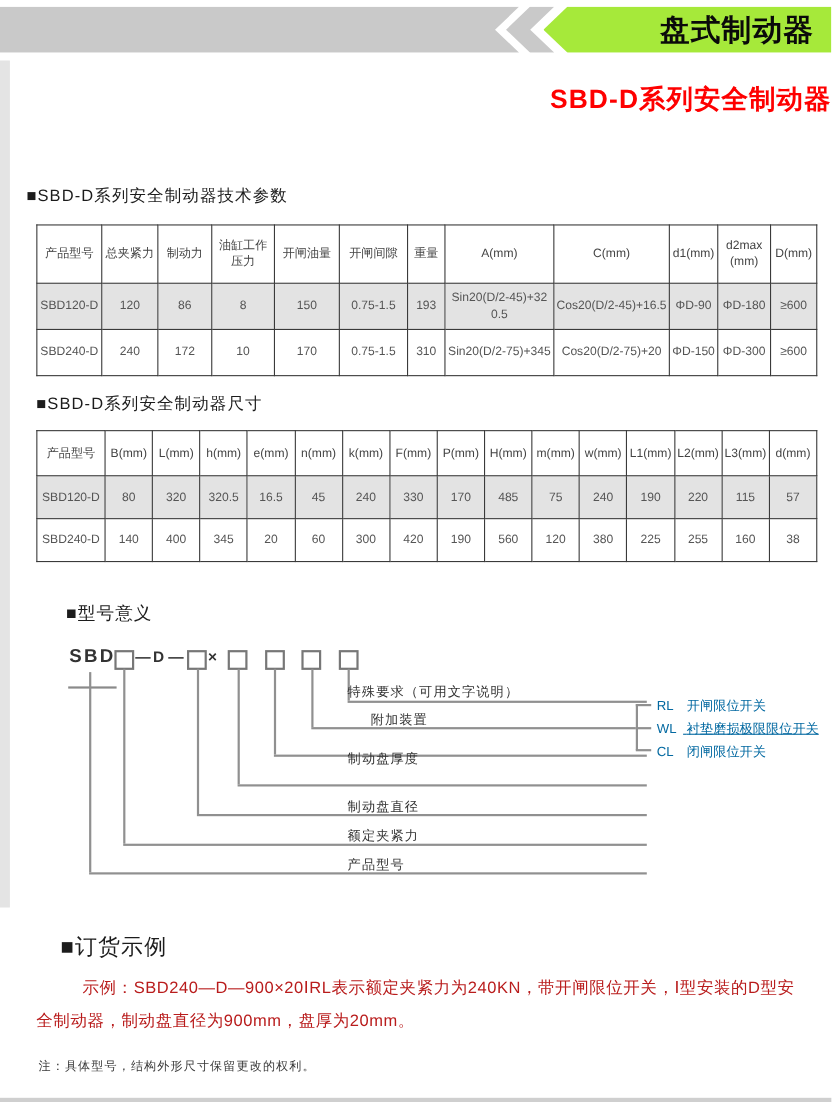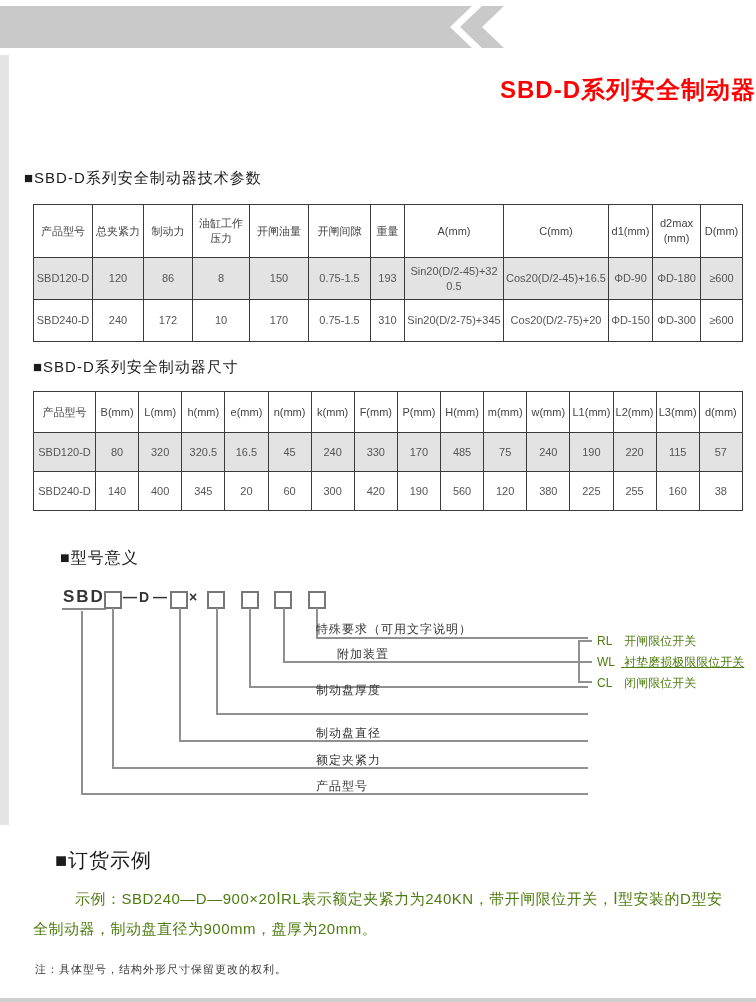--- a/index.html
+++ b/index.html
@@ -40,47 +40,50 @@
     overflow:hidden;word-break:break-all;}
   th{color:#444;}
   .t1 thead tr{height:53px;}
   .t1 tbody tr{height:42px;}
   .t2 thead tr{height:41px;}
   .t2 tbody tr{height:39px;}
   tbody tr:first-child td{background:var(--row-gray,#e3e3e3);}
   
   .diagram{position:absolute;left:0;top:585px;width:756px;height:225px;}
   .diagram .sbd{position:absolute;left:62px;top:2px;font-size:17px;font-weight:bold;
-    color:#333;letter-spacing:2px;border-bottom:2px solid #8a8a8a;padding:0 1px 1px 1px;}
+    color:#333;letter-spacing:2px;border-bottom:2px solid #8a8a8a;padding:0 1px 17px 1px;}
   .diagram .box{position:absolute;top:6px;width:14px;height:14px;border:2px solid #777;background:#fff;}
   .b1{left:104px;} .b2{left:170px;} .b3{left:207px;} .b4{left:241px;} .b5{left:274px;} .b6{left:308px;}
   .diagram .glyph{position:absolute;top:4px;font-size:14px;font-weight:bold;color:#333;}
   .g-d1{left:123px;} .g-D{left:139px;font-size:15px;} .g-d2{left:153px;} .g-x{left:189px;font-size:15px;font-weight:normal;}
   .vline{position:absolute;width:2px;background:var(--line,#909090);}
   .hline{position:absolute;height:2px;background:var(--line,#909090);}
   .dlabel{position:absolute;left:316px;font-size:12px;color:#333;letter-spacing:1px;white-space:nowrap;}
-  .sw-row{position:absolute;left:597px;font-size:12px;color:#4d7c0f;white-space:nowrap;}
+  .sw-row{position:absolute;left:597px;font-size:12px;color:#0369a1;white-space:nowrap;}
   .sw-row .code{display:inline-block;min-width:24px;}
   
   .example{position:absolute;left:33px;top:884px;width:692px;margin:0;
-    font-size:15px;line-height:30px;color:#4d7c0f;text-indent:42px;letter-spacing:0.5px;}
+    font-size:15px;line-height:30px;color:#b91c1c;text-indent:42px;letter-spacing:0.5px;}
   .footnote{position:absolute;left:35px;top:962px;margin:0;font-size:11px;color:#3a3a3a;letter-spacing:1px;}
   
   .left-strip{position:absolute;left:0;top:55px;width:9px;height:770px;background:#e4e4e4;}
   .bottom-line{position:absolute;left:0;top:998px;width:100%;height:4px;background:#cfcfcf;}
 </style>
 </head>
 <body>
 
 <div class="left-strip"></div>
 <div class="bottom-line"></div>
 
 <div class="banner">
   <div class="banner-gray"></div>
   <div class="banner-chev"></div>
+  <div class="banner-green">
+    <span>盘式制动器</span>
+  </div>
 </div>
 
 <h1 class="page-title">SBD-D系列安全制动器</h1>
 
 <div class="sec-heading s1">■SBD-D系列安全制动器技术参数</div>
 <table class="t1">
   <colgroup>
     <col style="width:59px">
       <col style="width:51px">
       <col style="width:49px">

